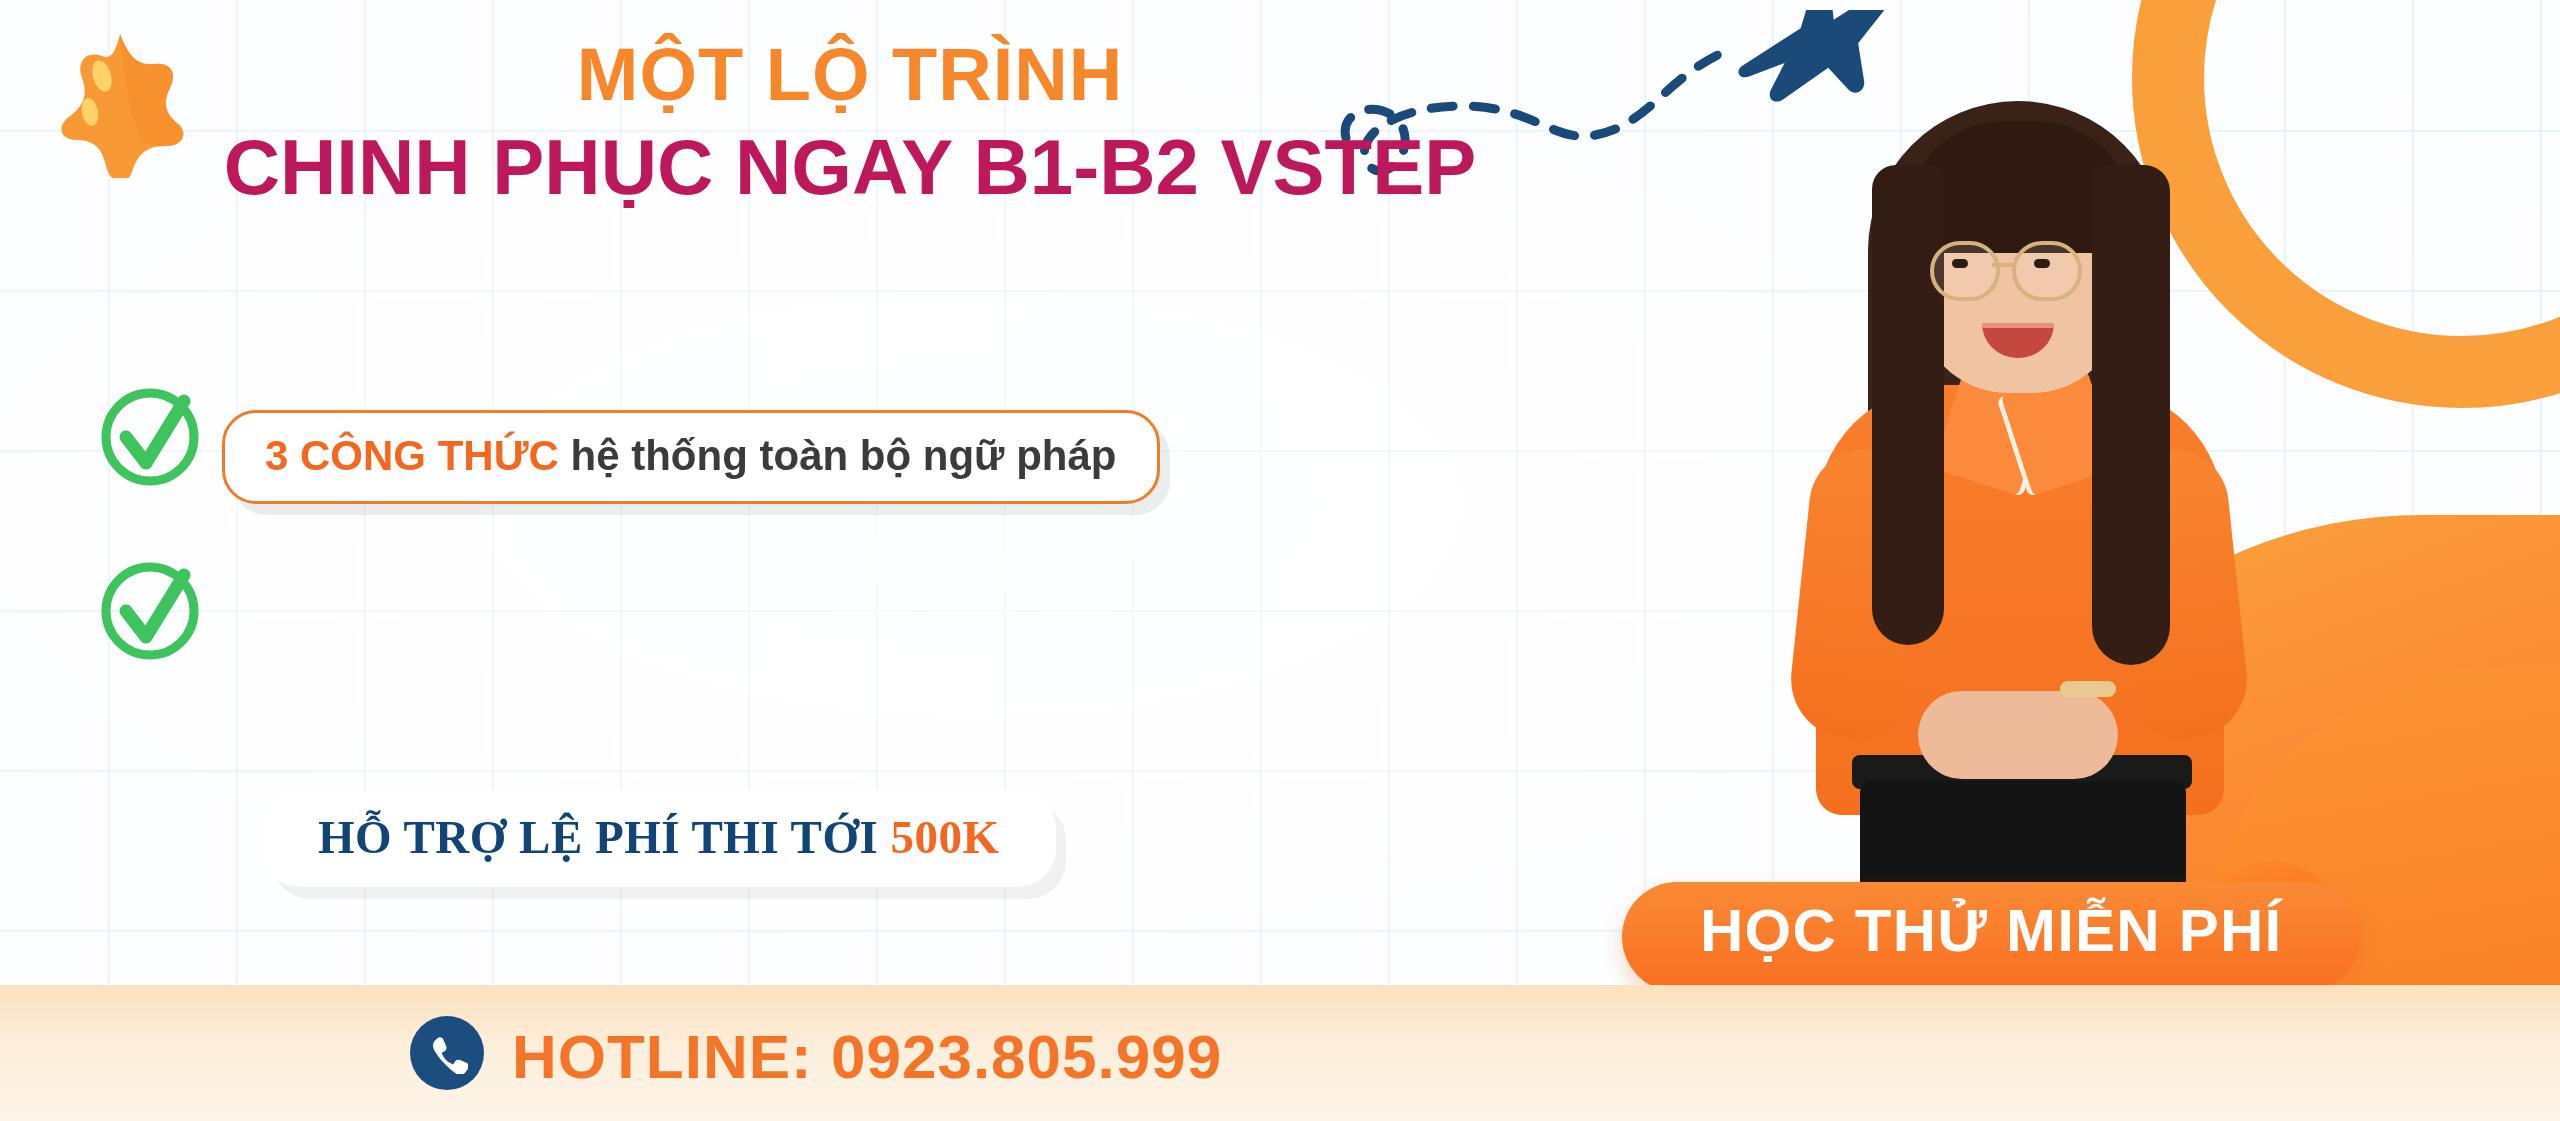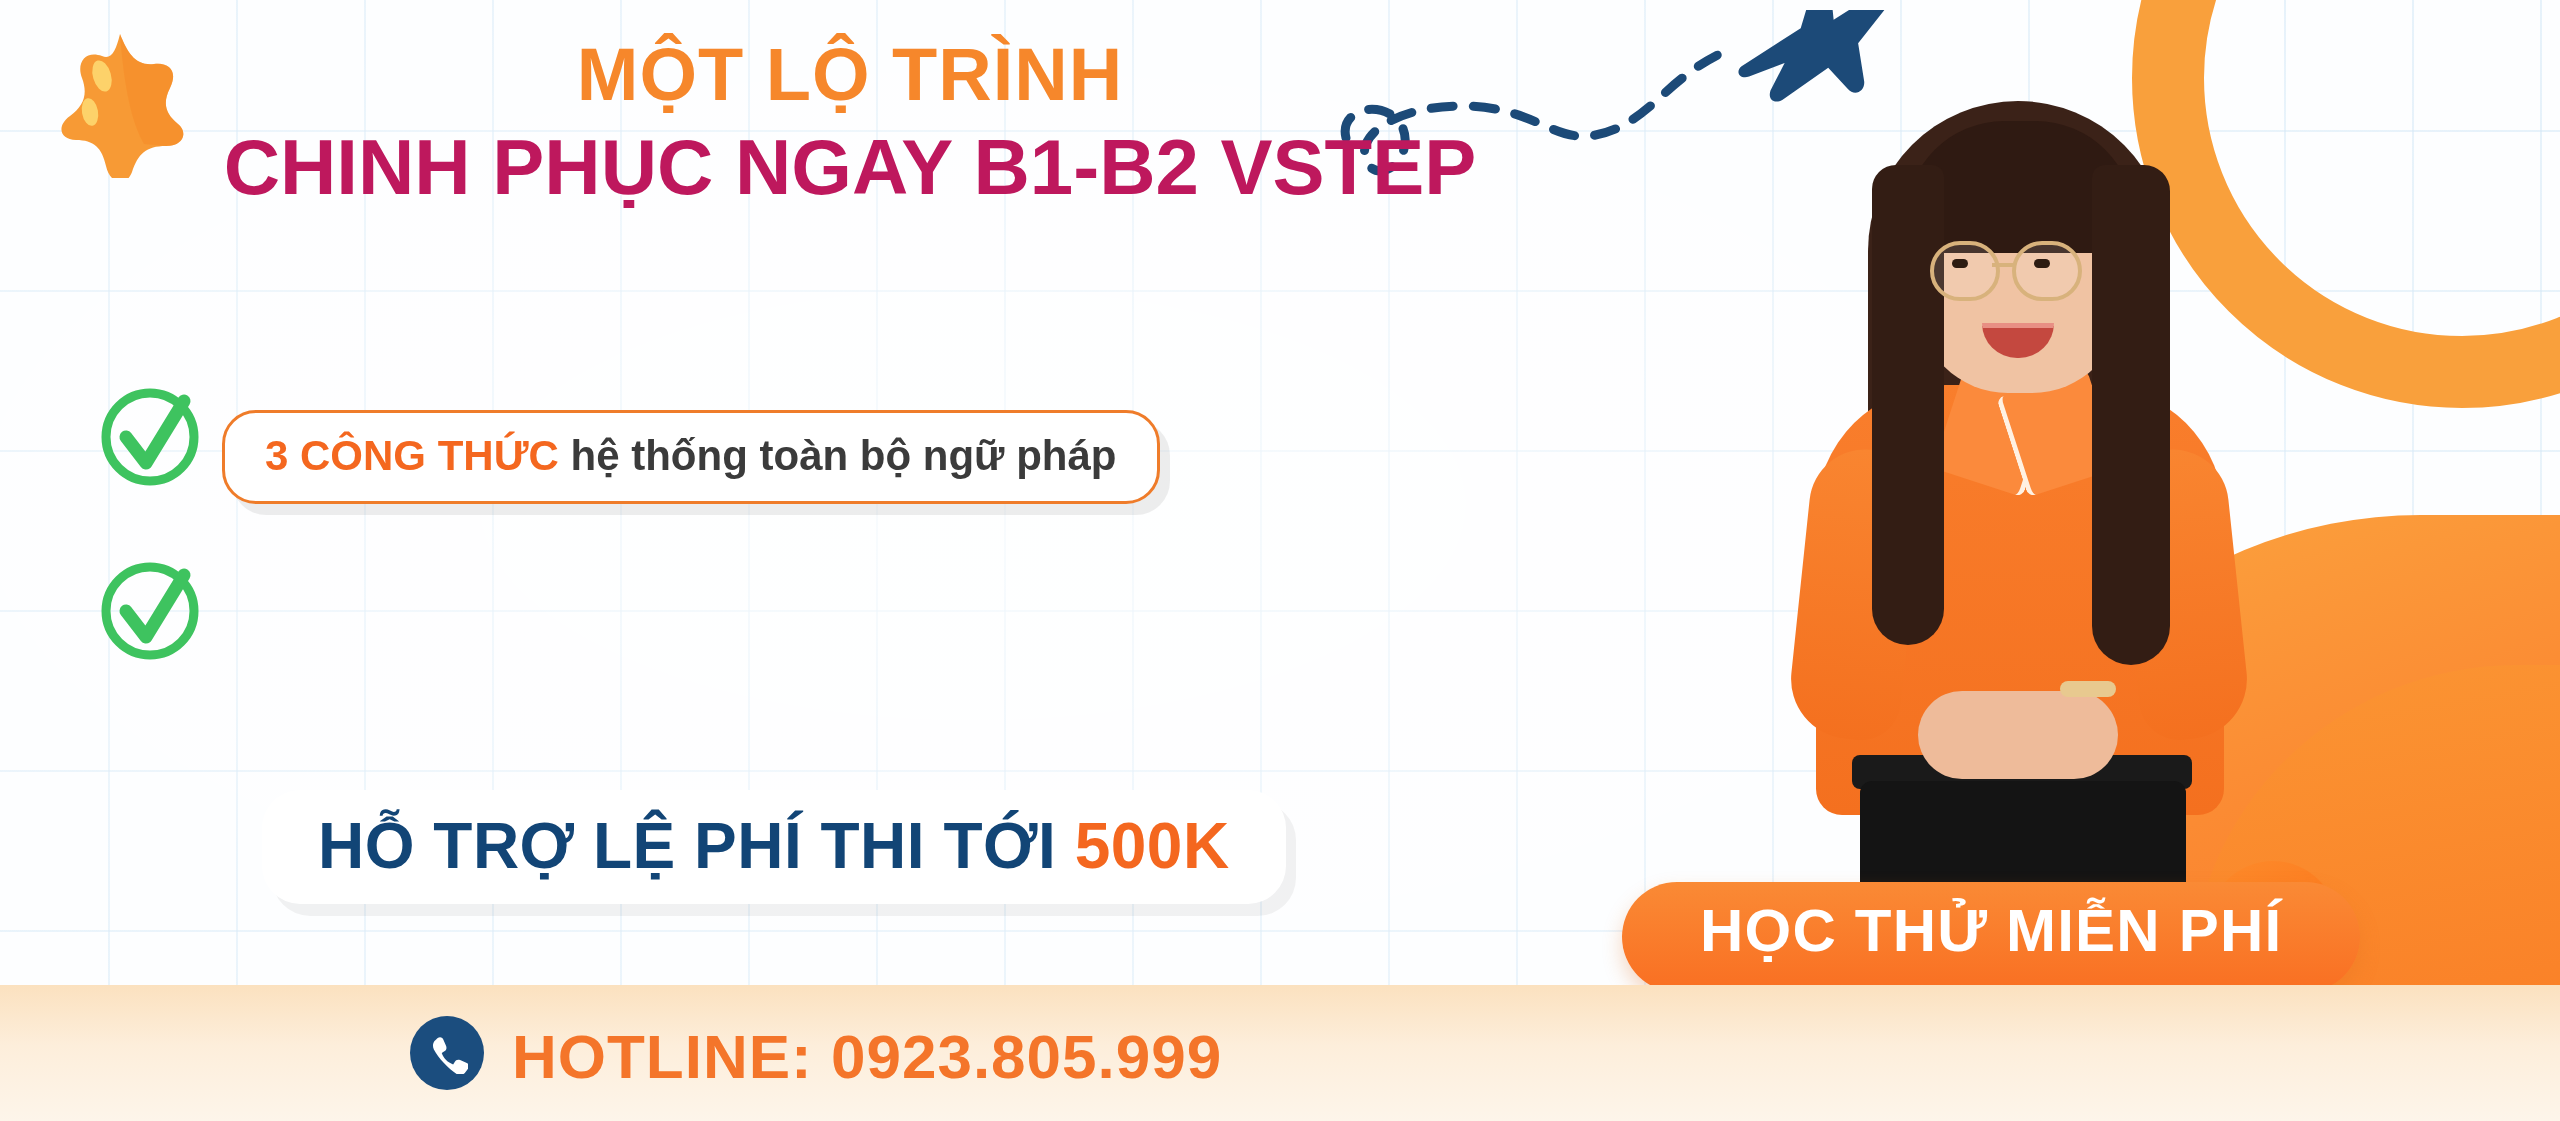--- a/index.html
+++ b/index.html
@@ -109,22 +109,23 @@
   
   #support-row{
     position:absolute;left:262px;top:790px;
   }
   .support-pill{
     background:#ffffff;
     border-radius:38px;
     padding:24px 56px 26px 56px;
     box-shadow:10px 12px 0 rgba(0,0,0,0.05);
     white-space:nowrap;
-    font-size:64px;font-weight:800;color:#124576;letter-spacing:.5px;
+    font-size:47px;font-weight:800;color:#124576;letter-spacing:.5px;
     line-height:1.0;
+    font-family:Liberation Serif, serif;
   }
   .support-pill .amount{color:#f4671f;}
 
   
   #hotline-bar{
     position:absolute;left:0;bottom:0;width:2560px;height:136px;
     background:linear-gradient(180deg,#fbe1bf 0%,#fdeedb 45%,#fdf5ea 100%);
     display:flex;align-items:center;
   }
   .phone-badge{

